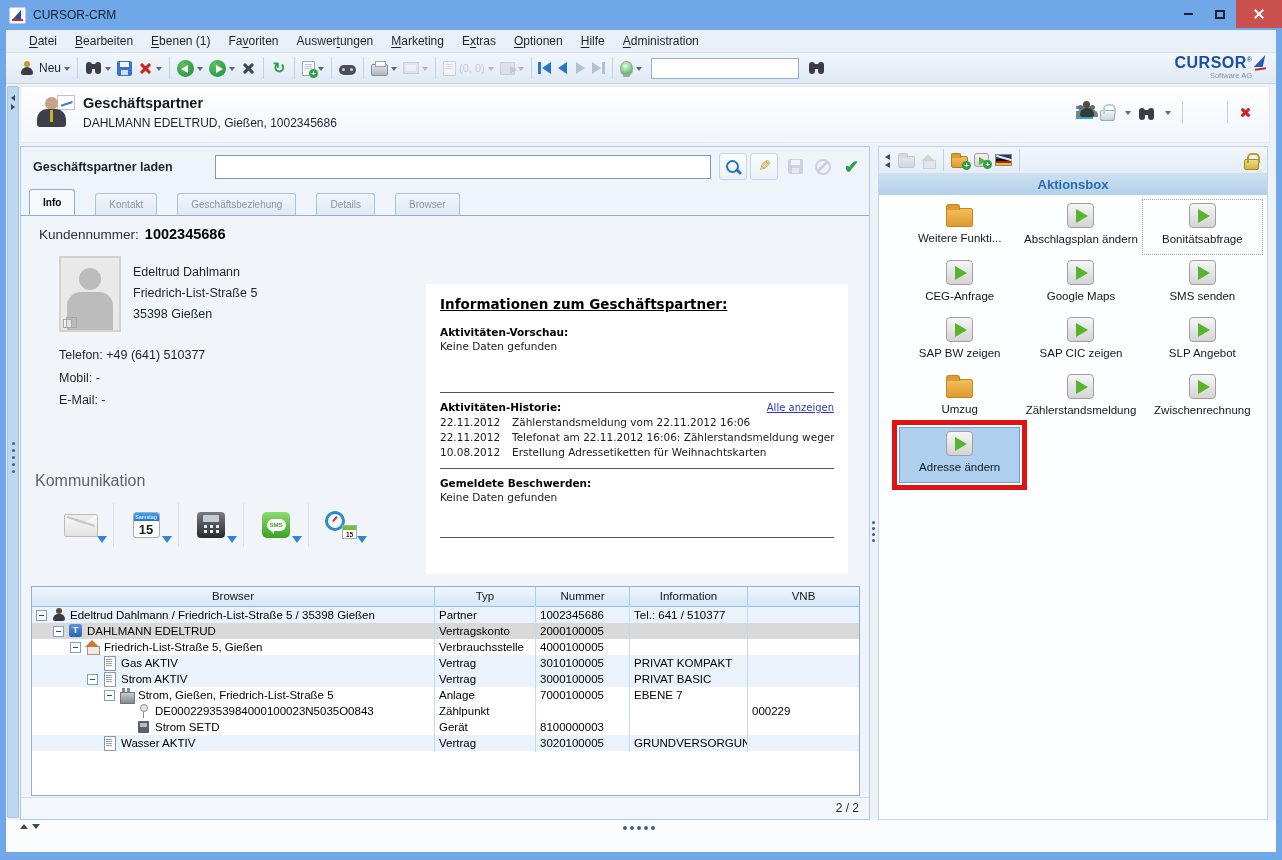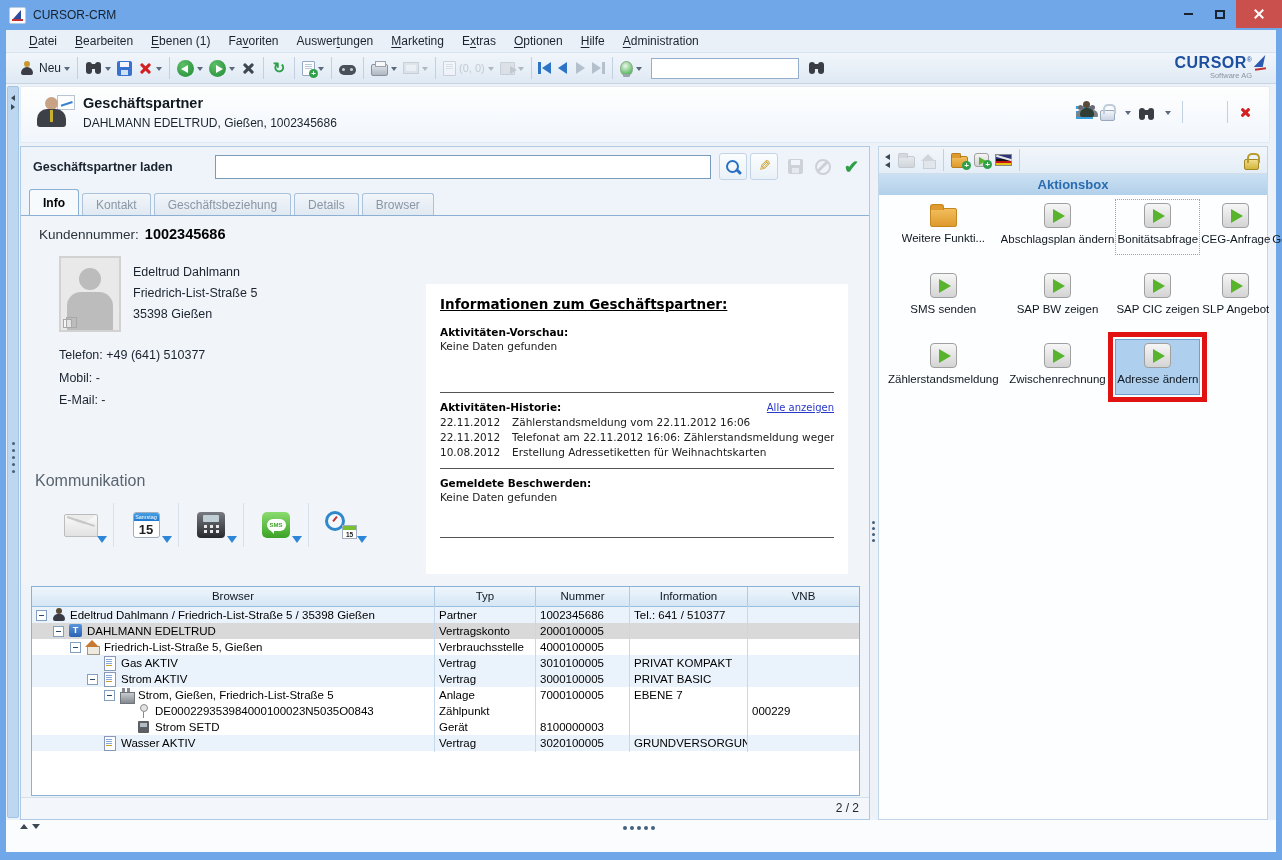--- a/index.html
+++ b/index.html
@@ -145,21 +145,21 @@
   .magnifier::after { content:""; position:absolute; right:1px; bottom:0; width:3px; height:7px; background:#2870C0; border-radius:1px; transform:rotate(-45deg); }
   .pencil { width:16px; height:16px; color:#C89820; font-size:15px; line-height:16px; }
   .pencil::before { content:"\270E"; display:block; transform:rotate(90deg); }
   .blockic { width:16px; height:16px; border:2.5px solid #9AA2AE; border-radius:50%; }
   .blockic::before { content:""; position:absolute; left:-1px; top:4.5px; width:13px; height:2.5px; background:#9AA2AE; transform:rotate(-45deg); }
   .checkic { width:18px; height:18px; color:#2FA048; font-size:18px; font-weight:bold; line-height:18px; }
   .checkic::before { content:"\2714"; }
 
   
   #tabstrip { position:absolute; left:0; top:40px; right:0; height:28px; display:flex; align-items:flex-end; padding-left:8px; }
-  .tab { border:1px solid #AAC2DA; border-bottom:none; border-radius:3px 3px 0 0; padding:0 13px; font-size:12px; color:#8A96A4; background:linear-gradient(#F2F6FA,#E0E8F1); height:22px; line-height:22px; margin-right:3px; position:relative; z-index:1; }
+  .tab { border:1px solid #AAC2DA; border-bottom:none; border-radius:3px 3px 0 0; padding:0 13px; font-size:10px; color:#8A96A4; background:linear-gradient(#F2F6FA,#E0E8F1); height:22px; line-height:22px; margin-right:20px; position:relative; z-index:1; }
   .tab.active { background:#F7FAFD; color:#000; font-weight:bold; border-color:#8CAFD4; height:26px; line-height:26px; z-index:3; }
   #pane { position:absolute; left:0; top:68px; right:0; height:370px; border-top:1px solid #8CAFD4; background:#F1F5FA; z-index:2; }
 
   #kdnr { position:absolute; left:18px; top:10px; font-size:13.5px; color:#2A323C; }
   #kdnr b { font-size:14.5px; color:#000; margin-left:6px; }
   .photo { position:absolute; left:38px; top:40px; width:62px; height:76px; background:#E9E9E9; border:2px solid #D2D2D2; overflow:hidden; }
   .photo::before { content:""; position:absolute; left:18px; top:10px; width:22px; height:22px; border-radius:50%; background:#BCBCBC; }
   .photo::after { content:""; position:absolute; left:6px; top:34px; width:46px; height:40px; border-radius:14px 14px 0 0; background:#BCBCBC; }
   .photo .copy-badge { position:absolute; left:2px; bottom:2px; width:9px; height:9px; border:1px solid #A8A8A8; background:rgba(255,255,255,.6); z-index:2; }
   .photo .copy-badge::before { content:""; position:absolute; left:2px; top:-3px; width:9px; height:9px; border:1px solid #A8A8A8; }
@@ -248,21 +248,21 @@
   .folderic.gray::before { background:#AEB6C0; border-color:#8E96A2; }
   .homeic { width:15px; height:13px; }
   .homeic::before { content:""; position:absolute; left:2px; top:6px; width:11px; height:7px; background:#D4DAE0; border:1px solid #9AA4AE; }
   .homeic::after { content:""; position:absolute; left:0; top:0; border-left:7.5px solid transparent; border-right:7.5px solid transparent; border-bottom:7px solid #A8B0B8; }
   .playmini { width:15px; height:14px; background:linear-gradient(#F4F4F4,#D2D2D2); border:1px solid #A0A0A0; border-radius:3px; }
   .playmini::before { content:""; position:absolute; left:4px; top:3px; border-left:7px solid #58B42C; border-top:4px solid transparent; border-bottom:4px solid transparent; }
   .flagic { width:17px; height:12px; border:1px solid #888; background:linear-gradient(to bottom, #28347C 0 45%, #111 45% 64%, #C41616 64% 82%, #E8C410 82% 100%); position:relative; }
   .flagic::before { content:""; position:absolute; left:0; top:2px; width:16px; height:1.5px; background:#E8E8E8; transform:rotate(16deg); }
   #rp-lock { position:absolute; right:8px; top:5px; }
   #rp-title { position:absolute; left:0; right:0; top:27px; height:21px; background:linear-gradient(#CBE0F2,#B2D0EA); text-align:center; font-size:13px; font-weight:bold; color:#2A6CB0; line-height:21px; }
-  #abx-grid { position:absolute; left:8px; right:4px; top:52px; display:grid; grid-template-columns:repeat(5, 1fr); row-gap:14px; }
+  #abx-grid { position:absolute; left:20px; right:4px; top:52px; display:grid; grid-template-columns:repeat(3, 1fr); row-gap:1px; }
   .abx-item { height:56px; display:flex; flex-direction:column; align-items:center; justify-content:flex-start; padding-top:3px; border:1px solid transparent; }
   .abx-item.focused { border:1px dotted #9AA4AE; }
   .abx-item.highlighted { background:#AECFEE; border:1px solid #6FA0D0; outline:5px solid #E01212; outline-offset:2px; }
   .abx-label { font-size:11.5px; color:#101820; margin-top:5px; max-width:124px; white-space:nowrap; overflow:hidden; text-overflow:ellipsis; }
   .playbig { width:27px; height:25px; background:linear-gradient(#F6F6F6,#D4D4D4); border:1px solid #A0A0A0; border-radius:4px; position:relative; flex:none; }
   .playbig::before { content:""; position:absolute; left:8px; top:5px; border-left:12px solid #58B42C; border-top:7px solid transparent; border-bottom:7px solid transparent; }
   .folderbig { width:27px; height:19px; background:linear-gradient(#F2BE5C,#DE9A2E); border:1px solid #C8861E; border-radius:2px; position:relative; margin-top:5px; flex:none; }
   .folderbig::before { content:""; position:absolute; left:-1px; top:-5px; width:12px; height:5px; background:#DE9A2E; border:1px solid #C8861E; border-bottom:none; border-radius:3px 3px 0 0; }
 
   

